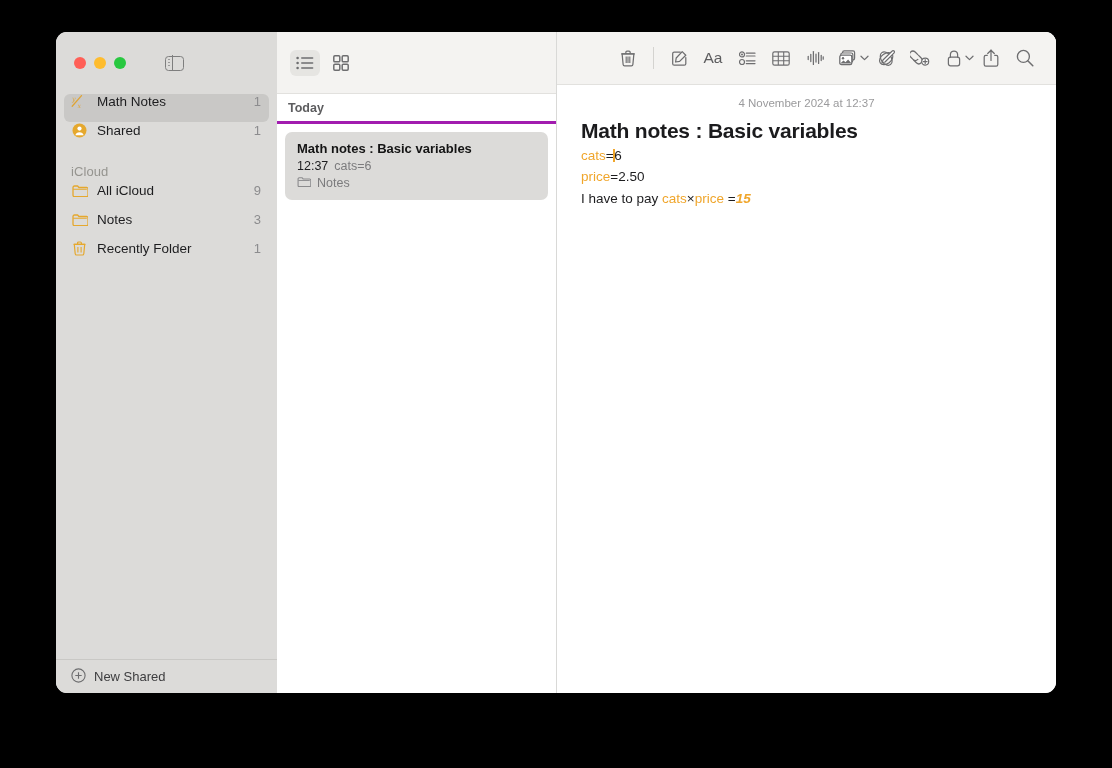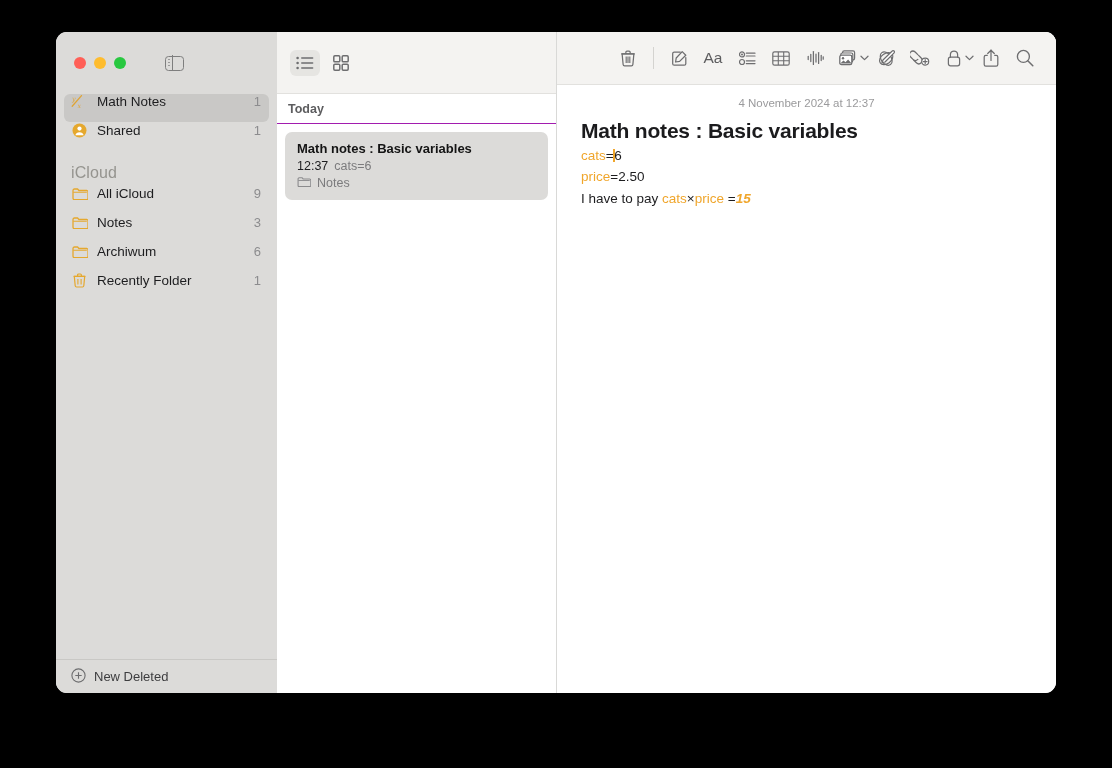--- a/index.html
+++ b/index.html
@@ -83,21 +83,21 @@
   .sb-ico {
     width: 19px; height: 16px;
     margin-right: 8px;
     display: flex; align-items: center; justify-content: center;
     flex: none;
   }
   .sb-label { flex: 1; white-space: nowrap; overflow: hidden; }
   .sb-count { color: #8c8c8e; font-size: 13px; }
 
   .sb-section {
-    font-size: 16px;
+    font-size: 13px;
     color: #95948f;
     padding: 12px 0 4px 7px;
     letter-spacing: 0.1px;
   }
 
   .sb-footer {
     height: 34px;
     display: flex;
     align-items: center;
     padding-left: 15px;
@@ -133,21 +133,21 @@
   }
   .tb-btn.active { background: #e6e5e2; }
 
   .today-hdr {
     height: 30px;
     display: flex; align-items: center;
     padding-left: 11px;
     font-size: 12.5px;
     font-weight: 600;
     color: #5d5d5f;
-    border-bottom: 1px solid #a21caf;
+    border-bottom: 3px solid #a21caf;
   }
 
   .note-card {
     margin: 8px 8px 0 8px;
     background: #dcdbd9;
     border-radius: 7px;
     padding: 9px 12px 10px 12px;
   }
   .note-title {
     font-size: 13px; font-weight: 700; color: #141414;
@@ -277,30 +277,20 @@
         <span class="sb-ico">
           <svg width="16" height="13" viewBox="0 0 16 13">
             <path d="M1 3.4a1.4 1.4 0 0 1 1.4-1.4h3.2l1.3 1.5h7.7a1.4 1.4 0 0 1 1.4 1.4v6.3a1.4 1.4 0 0 1-1.4 1.4H2.4A1.4 1.4 0 0 1 1 11.2z" fill="none" stroke="#e5a82e" stroke-width="1.3" stroke-linejoin="round"></path>
             <line x1="1.2" y1="5.3" x2="14.8" y2="5.3" stroke="#e5a82e" stroke-width="1.1"></line>
           </svg>
         </span>
         <span class="sb-label">Notes</span>
         <span class="sb-count">3</span>
       </div>
 
-      <div class="sb-row">
-        <span class="sb-ico">
-          <svg width="16" height="13" viewBox="0 0 16 13">
-            <path d="M1 3.4a1.4 1.4 0 0 1 1.4-1.4h3.2l1.3 1.5h7.7a1.4 1.4 0 0 1 1.4 1.4v6.3a1.4 1.4 0 0 1-1.4 1.4H2.4A1.4 1.4 0 0 1 1 11.2z" fill="none" stroke="#e5a82e" stroke-width="1.3" stroke-linejoin="round"></path>
-            <line x1="1.2" y1="5.3" x2="14.8" y2="5.3" stroke="#e5a82e" stroke-width="1.1"></line>
-          </svg>
-        </span>
-        <span class="sb-label">Archiwum</span>
-        <span class="sb-count">6</span>
-      </div>
 
       <div class="sb-row">
         <span class="sb-ico">
           <svg width="13" height="15" viewBox="0 0 13 15">
             <path d="M1.3 3.4h10.4l-.9 9.4a1.3 1.3 0 0 1-1.3 1.2H3.5a1.3 1.3 0 0 1-1.3-1.2z" fill="none" stroke="#e5a82e" stroke-width="1.2" stroke-linejoin="round"></path>
             <line x1="0.6" y1="3.4" x2="12.4" y2="3.4" stroke="#e5a82e" stroke-width="1.2"></line>
             <path d="M4.6 3.3V2a1 1 0 0 1 1-1h1.8a1 1 0 0 1 1 1v1.3" fill="none" stroke="#e5a82e" stroke-width="1.2"></path>
             <line x1="4.9" y1="6" x2="4.9" y2="11.4" stroke="#e5a82e" stroke-width="1.1"></line>
             <line x1="8.1" y1="6" x2="8.1" y2="11.4" stroke="#e5a82e" stroke-width="1.1"></line>
           </svg>
@@ -312,21 +302,21 @@
     </div>
 
     <div class="sb-footer">
       <span>
         <svg width="15" height="15" viewBox="0 0 15 15">
           <circle cx="7.5" cy="7.5" r="6.6" fill="none" stroke="#6d6d6f" stroke-width="1.1"></circle>
           <line x1="7.5" y1="4.3" x2="7.5" y2="10.7" stroke="#6d6d6f" stroke-width="1.1"></line>
           <line x1="4.3" y1="7.5" x2="10.7" y2="7.5" stroke="#6d6d6f" stroke-width="1.1"></line>
         </svg>
       </span>
-      <span>New Deleted</span>
+      <span>New Shared</span>
     </div>
   </div>
 
   <div id="listcol">
 
     <div class="toolbar-left">
       <div class="tb-btn active">
         <svg width="18" height="14" viewBox="0 0 18 14">
           <circle cx="1.6" cy="2" r="1.3" fill="#6e6e70"></circle>
           <circle cx="1.6" cy="7" r="1.3" fill="#6e6e70"></circle>

